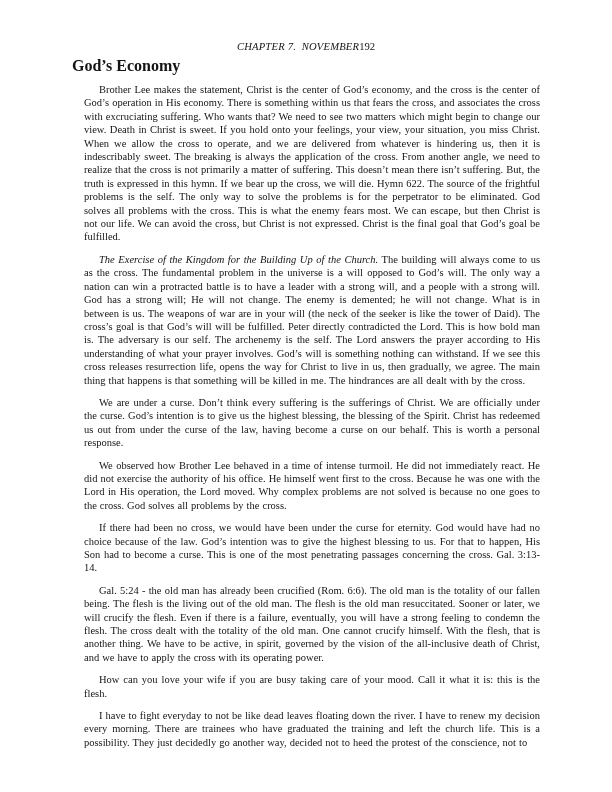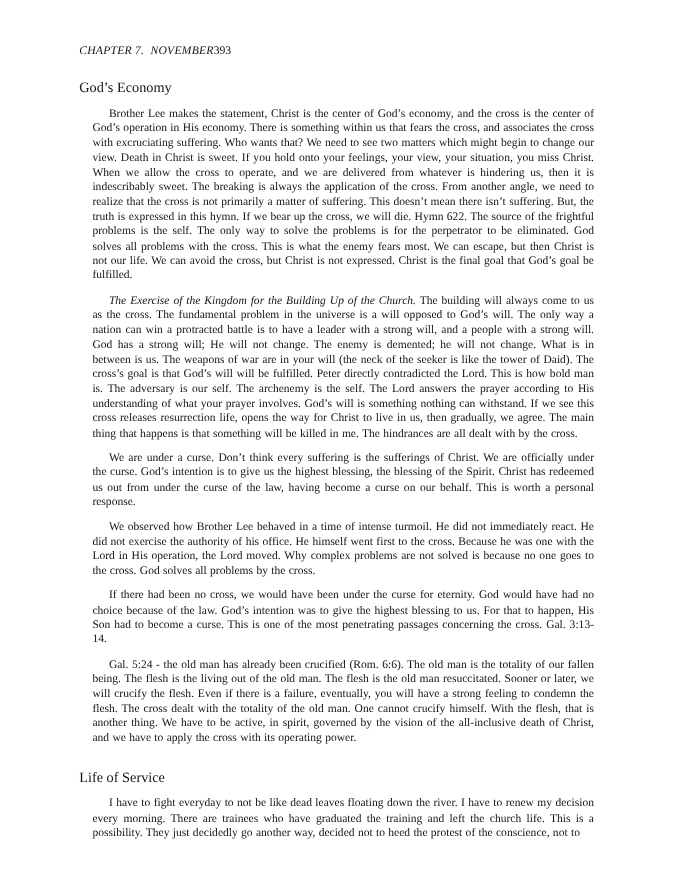--- a/index.html
+++ b/index.html
@@ -13,38 +13,38 @@
     height: 792px;
     box-sizing: border-box;
     padding: 40px 72px 0 72px;
     background: #ffffff;
     color: #141414;
     font-family: "Liberation Serif", "DejaVu Serif", serif;
     overflow: hidden;
   }
   .running-head {
     display: flex;
-    justify-content: flex-start;
+    justify-content: center;
     align-items: baseline;
     font-size: 10.6px;
     line-height: 13px;
   }
   .running-head .chapter {
     font-style: italic;
     white-space: pre;
     letter-spacing: 0.2px;
   }
   .running-head .pagenum {
     font-style: normal;
   }
   .section-heading {
-    font-size: 13px;
-    font-weight: normal;
+    font-size: 16px;
+    font-weight: bold;
     line-height: 21px;
-    margin: 16px 0 7px 0;
+    margin: 2px 0 7px 0;
   }
   section { margin: 0; }
   section:not(:first-child) .section-heading {
     margin-top: 18px;
   }
   .body-paragraph {
     font-size: 10.5px;
     line-height: 13.4px;
     text-align: justify;
     text-indent: 15px;
@@ -54,30 +54,30 @@
   .body-paragraph em {
     font-style: italic;
   }
 </style>
 </head>
 <body>
 
 <div class="page">
   <header class="running-head">
     <span class="chapter">CHAPTER 7.  NOVEMBER</span>
-    <span class="pagenum">393</span>
+    <span class="pagenum">192</span>
   </header>
   <main>
       <section>
         <h1 class="section-heading">God’s Economy</h1>
         <p class="body-paragraph">Brother Lee makes the statement, Christ is the center of God’s economy, and the cross is the center of God’s operation in His economy. There is something within us that fears the cross, and associates the cross with excruciating suffering. Who wants that? We need to see two matters which might begin to change our view. Death in Christ is sweet. If you hold onto your feelings, your view, your situation, you miss Christ. When we allow the cross to operate, and we are delivered from whatever is hindering us, then it is indescribably sweet. The breaking is always the application of the cross. From another angle, we need to realize that the cross is not primarily a matter of suffering. This doesn’t mean there isn’t suffering. But, the truth is expressed in this hymn. If we bear up the cross, we will die. Hymn 622. The source of the frightful problems is the self. The only way to solve the problems is for the perpetrator to be eliminated. God solves all problems with the cross. This is what the enemy fears most. We can escape, but then Christ is not our life. We can avoid the cross, but Christ is not expressed. Christ is the final goal that God’s goal be fulfilled.</p>
         <p class="body-paragraph"><em>The Exercise of the Kingdom for the Building Up of the Church.</em> The building will always come to us as the cross. The fundamental problem in the universe is a will opposed to God’s will. The only way a nation can win a protracted battle is to have a leader with a strong will, and a people with a strong will. God has a strong will; He will not change. The enemy is demented; he will not change. What is in between is us. The weapons of war are in your will (the neck of the seeker is like the tower of Daid). The cross’s goal is that God’s will will be fulfilled. Peter directly contradicted the Lord. This is how bold man is. The adversary is our self. The archenemy is the self. The Lord answers the prayer according to His understanding of what your prayer involves. God’s will is something nothing can withstand. If we see this cross releases resurrection life, opens the way for Christ to live in us, then gradually, we agree. The main thing that happens is that something will be killed in me. The hindrances are all dealt with by the cross.</p>
         <p class="body-paragraph">We are under a curse. Don’t think every suffering is the sufferings of Christ. We are officially under the curse. God’s intention is to give us the highest blessing, the blessing of the Spirit. Christ has redeemed us out from under the curse of the law, having become a curse on our behalf. This is worth a personal response.</p>
         <p class="body-paragraph">We observed how Brother Lee behaved in a time of intense turmoil. He did not immediately react. He did not exercise the authority of his office. He himself went first to the cross. Because he was one with the Lord in His operation, the Lord moved. Why complex problems are not solved is because no one goes to the cross. God solves all problems by the cross.</p>
         <p class="body-paragraph">If there had been no cross, we would have been under the curse for eternity. God would have had no choice because of the law. God’s intention was to give the highest blessing to us. For that to happen, His Son had to become a curse. This is one of the most penetrating passages concerning the cross. Gal. 3:13-14.</p>
         <p class="body-paragraph">Gal. 5:24 - the old man has already been crucified (Rom. 6:6). The old man is the totality of our fallen being. The flesh is the living out of the old man. The flesh is the old man resuccitated. Sooner or later, we will crucify the flesh. Even if there is a failure, eventually, you will have a strong feeling to condemn the flesh. The cross dealt with the totality of the old man. One cannot crucify himself. With the flesh, that is another thing. We have to be active, in spirit, governed by the vision of the all-inclusive death of Christ, and we have to apply the cross with its operating power.</p>
+        <p class="body-paragraph">How can you love your wife if you are busy taking care of your mood. Call it what it is: this is the flesh.</p>
       </section>
       <section>
-        <h1 class="section-heading">Life of Service</h1>
         <p class="body-paragraph">I have to fight everyday to not be like dead leaves floating down the river. I have to renew my decision every morning. There are trainees who have graduated the training and left the church life. This is a possibility. They just decidedly go another way, decided not to heed the protest of the conscience, not to</p>
       </section>
     </main>
 </div>
 
 </body></html>

